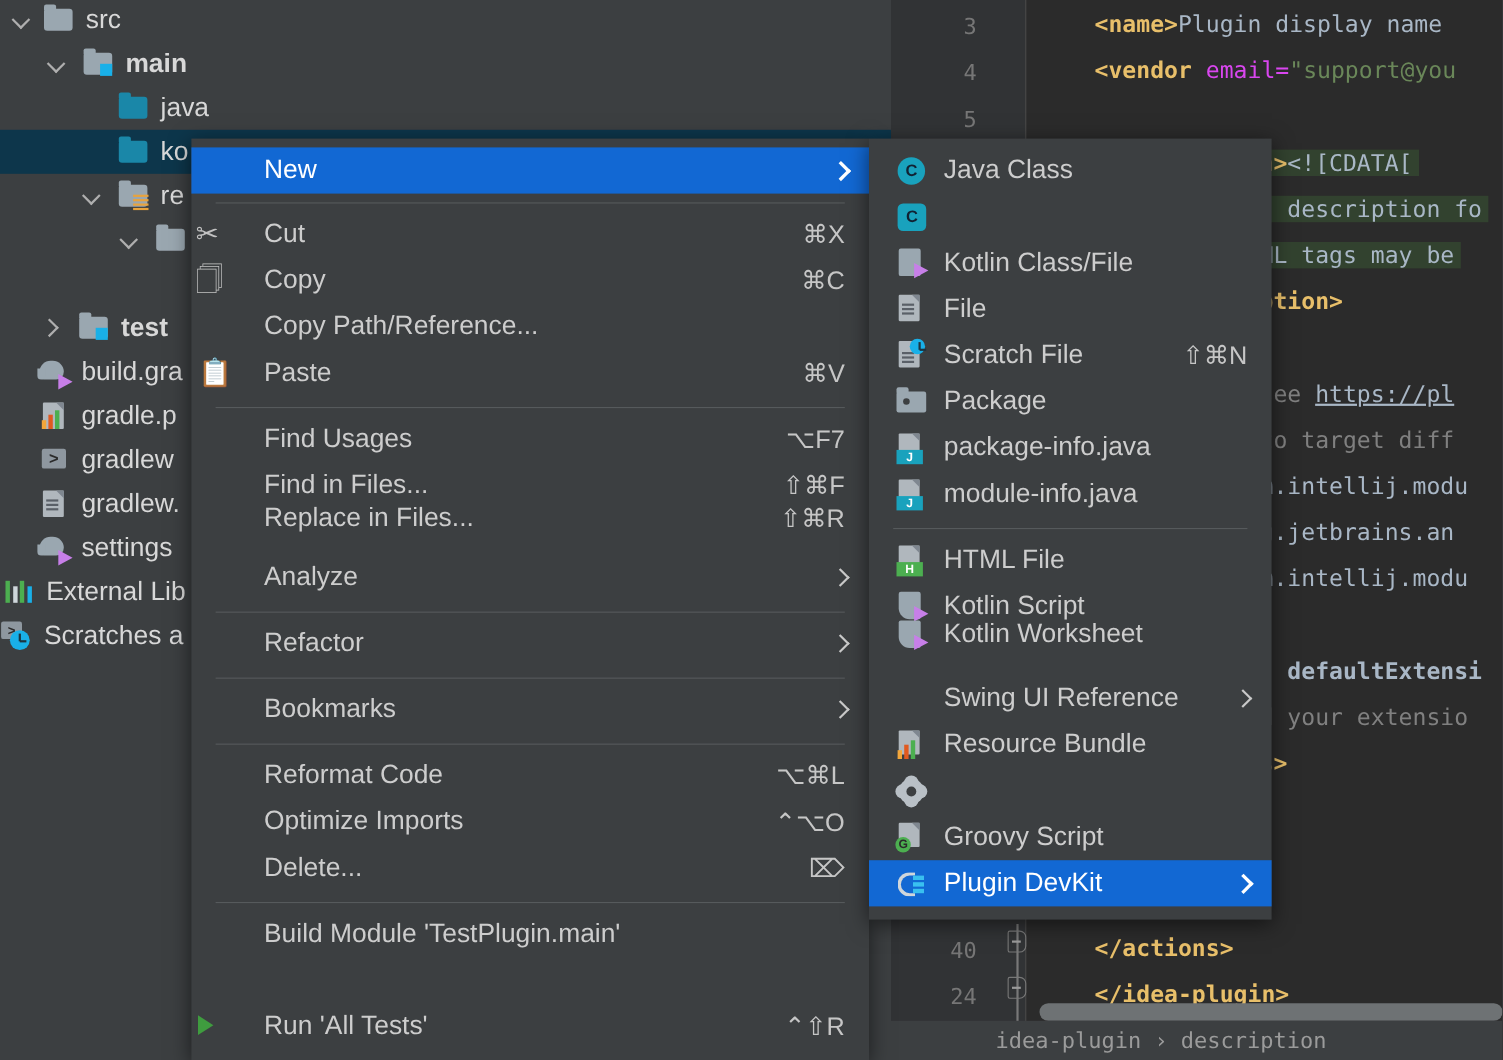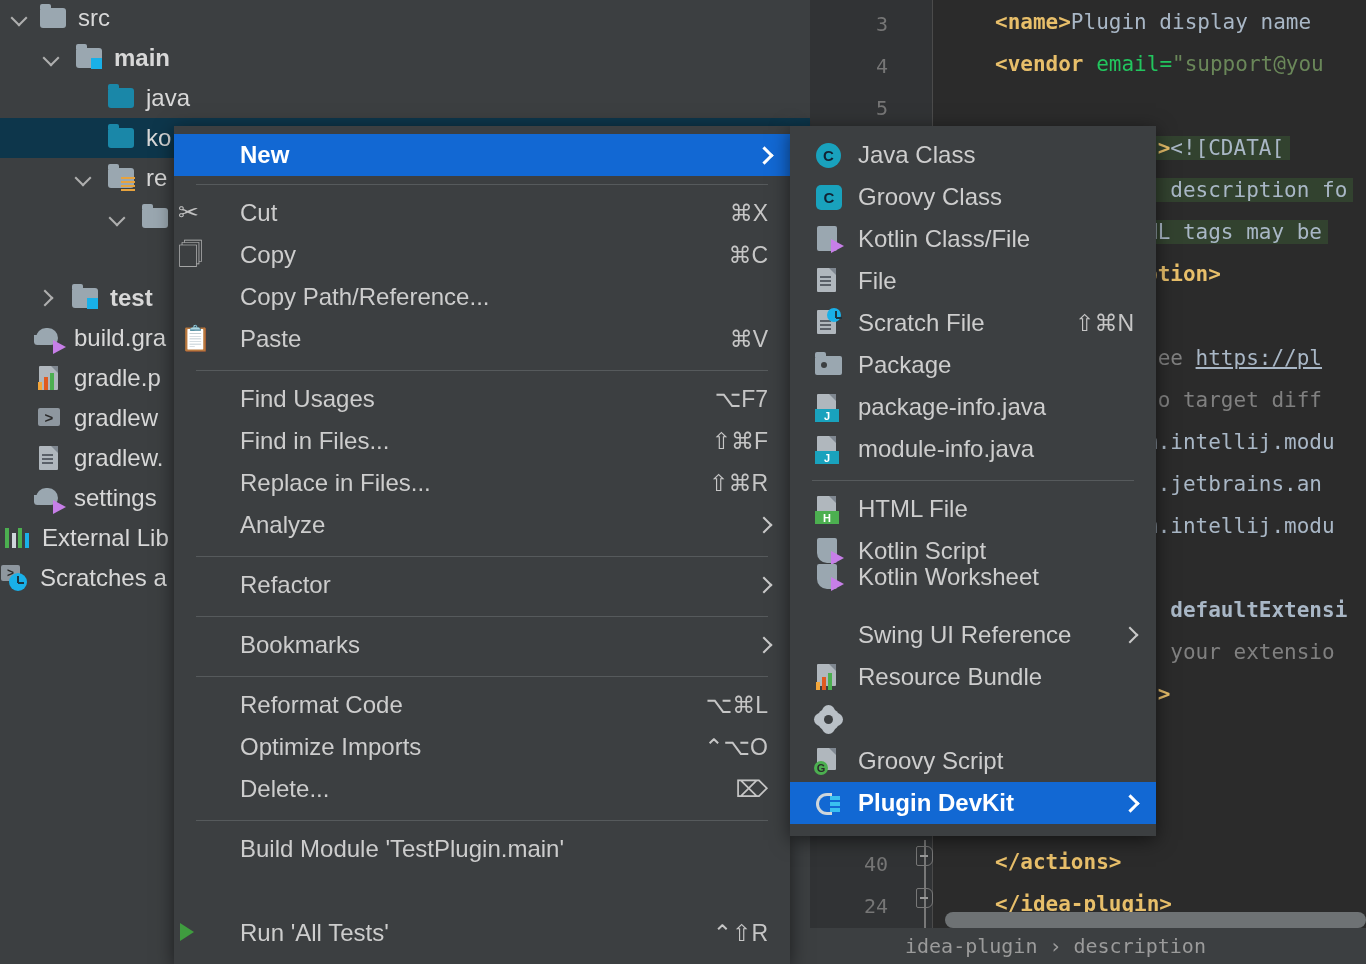--- a/index.html
+++ b/index.html
@@ -32,21 +32,21 @@
     color: #767676; font-size: 20px;
     font-family: "DejaVu Sans Mono", monospace;
   }
   .codeline {
     position: absolute; left: 185px; white-space: pre;
     font-family: "DejaVu Sans Mono", monospace; font-size: 21px;
   }
   .tag { color: #e8bf6a; font-weight: bold; }
   .txt { color: #a9b7c6; }
   .str { color: #6a8759; }
-  .attr { color: #22c55e; margin-top: 13px; }
+  .attr { color: #d946ef; margin-top: 13px; }
   .cdbg { background: #32422f; }
   .cmt  { color: #808080; }
   .lnk  { color: #a9b7c6; text-decoration: underline; }
   .fold {
     position: absolute; width: 17px; height: 20px;
     border: 1.6px solid #787878; border-radius: 2px 6px 6px 2px;
   }
   .fold::after {
     content: ""; position: absolute; left: 3px; top: 8px;
     width: 8px; height: 1.6px; background: #9a9a9a;
@@ -154,21 +154,21 @@
   .menu.lvl2 { left: 790px; top: 126px; width: 366px; height: 710px; border: none; }
   .menu.lvl3 { left: 1155px; top: 784px; width: 140px; height: 104px; border: none; }
 
   .mi {
     position: absolute; left: 0; width: 100%; height: 42px;
     display: flex; align-items: center;
     color: #cdcdcd; font-size: 24px;
     font-family: "Liberation Sans", sans-serif;
     white-space: nowrap;
   }
-  .mi.hl { background: #1268d3; color: #ffffff; font-weight: bold; }
+  .mi.hl { background: #1268d3; color: #ffffff; font-weight: normal; }
   .mi .milabel { flex: 1; }
   .mi .shortcut {
     color: #c6c6c6; font-size: 23px; padding-right: 22px;
     font-family: "Liberation Sans", sans-serif;
   }
   .msep { position: absolute; left: 22px; width: calc(100% - 44px); height: 1px; background: #565a5c; }
   .arrow { position: relative; width: 22px; height: 22px; margin-right: 14px; flex: none; }
   .arrow::after {
     content:""; position:absolute; left:4px; top:5px; width:10px; height:10px;
     border-right: 2.8px solid #c9c9c9; border-bottom: 2.8px solid #c9c9c9;
@@ -479,21 +479,21 @@
         <div style="width:32px"></div>
       <div class="milabel">Find Usages</div>
       <div class="shortcut">⌥F7</div>
     </div>
     <div class="mi" style="top:294px">
       <div class="micon"></div>
         <div style="width:32px"></div>
       <div class="milabel">Find in Files...</div>
       <div class="shortcut">⇧⌘F</div>
     </div>
-    <div class="mi" style="top:336px">
+    <div class="mi" style="top:324px">
       <div class="micon"></div>
         <div style="width:32px"></div>
       <div class="milabel">Replace in Files...</div>
       <div class="shortcut">⇧⌘R</div>
     </div>
     <div class="mi" style="top:378px">
       <div class="micon"></div>
         <div style="width:32px"></div>
       <div class="milabel">Analyze</div>
       <div class="arrow"></div>
@@ -559,21 +559,20 @@
         </div>
       <div style="width:12px"></div>
       <div class="milabel">Java Class</div>
     </div>
     <div class="mi" style="top:50px">
       <div style="width:22px"></div>
       <div class="micon">
           <div class="sq-c">C</div>
         </div>
       <div style="width:12px"></div>
-      <div class="milabel">Groovy Class</div>
     </div>
     <div class="mi" style="top:92px">
       <div style="width:22px"></div>
       <div class="micon">
           <div class="kfile"></div>
           <div class="ktag" style="right:2px;bottom:1px"></div>
         </div>
       <div style="width:12px"></div>
       <div class="milabel">Kotlin Class/File</div>
     </div>

